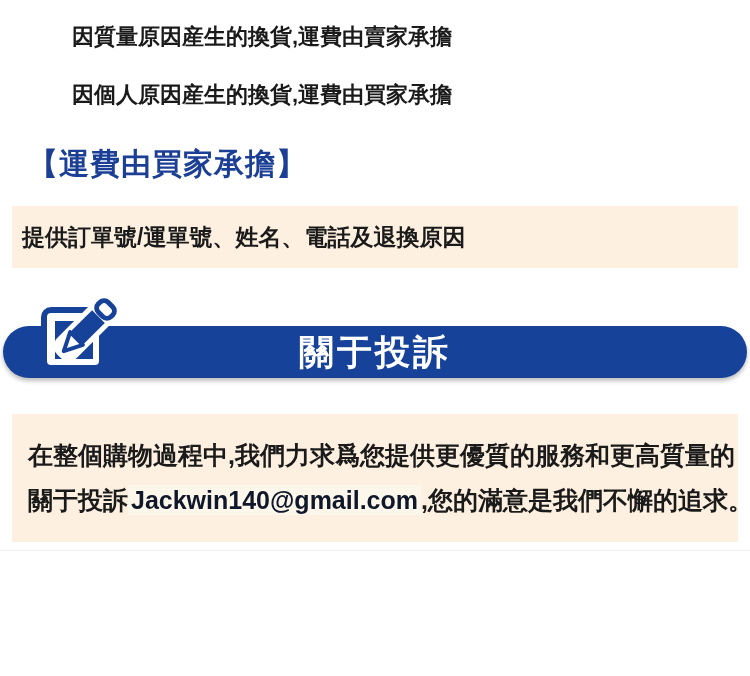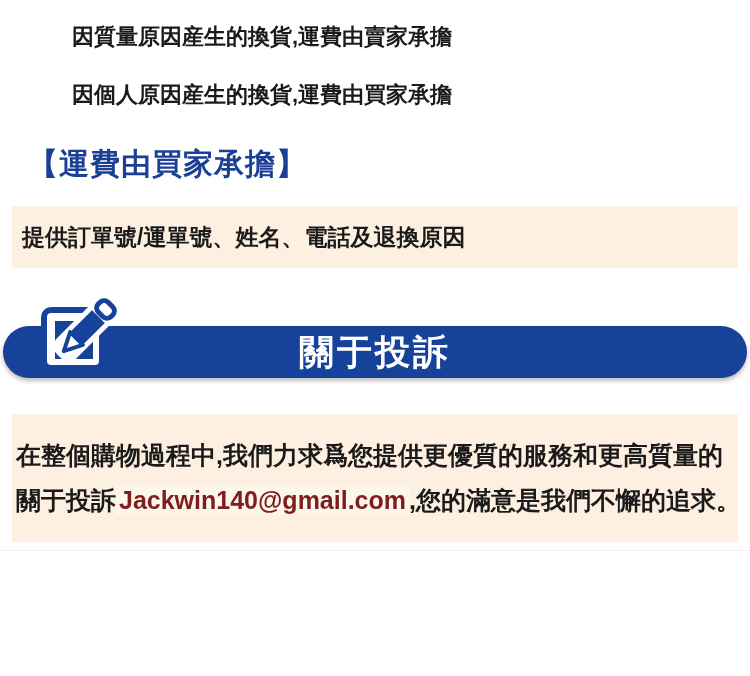--- a/index.html
+++ b/index.html
@@ -18,24 +18,24 @@
   .panel1{margin-top:27px;padding:11px 10px;}
   .panel1 .pline{font-size:23px;font-weight:bold;line-height:40px;}
   .banner-wrap{position:relative;margin:58px 3px 0 3px;}
   .banner{
     height:52px;border-radius:26px;background:#17429a;
     box-shadow:0 3px 4px rgba(110,110,110,.45);
     display:flex;align-items:center;justify-content:center;
   }
   .banner-title{color:#ffffff;font-size:35px;font-weight:bold;letter-spacing:3px;}
   .edit-icon{position:absolute;left:36px;top:-40px;width:78px;height:90px;}
-  .panel2{margin-top:36px;padding:19px 4px;}
+  .panel2{margin-top:36px;padding:19px 16px;}
   .panel2 .pline{font-size:25px;font-weight:bold;line-height:45px;white-space:nowrap;}
   .email{
-    color:#7f1d1d;background:#fdf6ea;padding:1px 3px;
+    color:#0f172a;background:#fdf6ea;padding:1px 3px;
     font-family:"Liberation Sans",sans-serif;text-decoration:none;font-weight:bold;
   }
   .sep{margin-top:8px;border-top:1px solid #ecEAe5;opacity:.7;}
 </style>
 </head>
 <body>
 
 <div>
 
   <div class="note note1">因質量原因産生的換貨,運費由賣家承擔</div>

